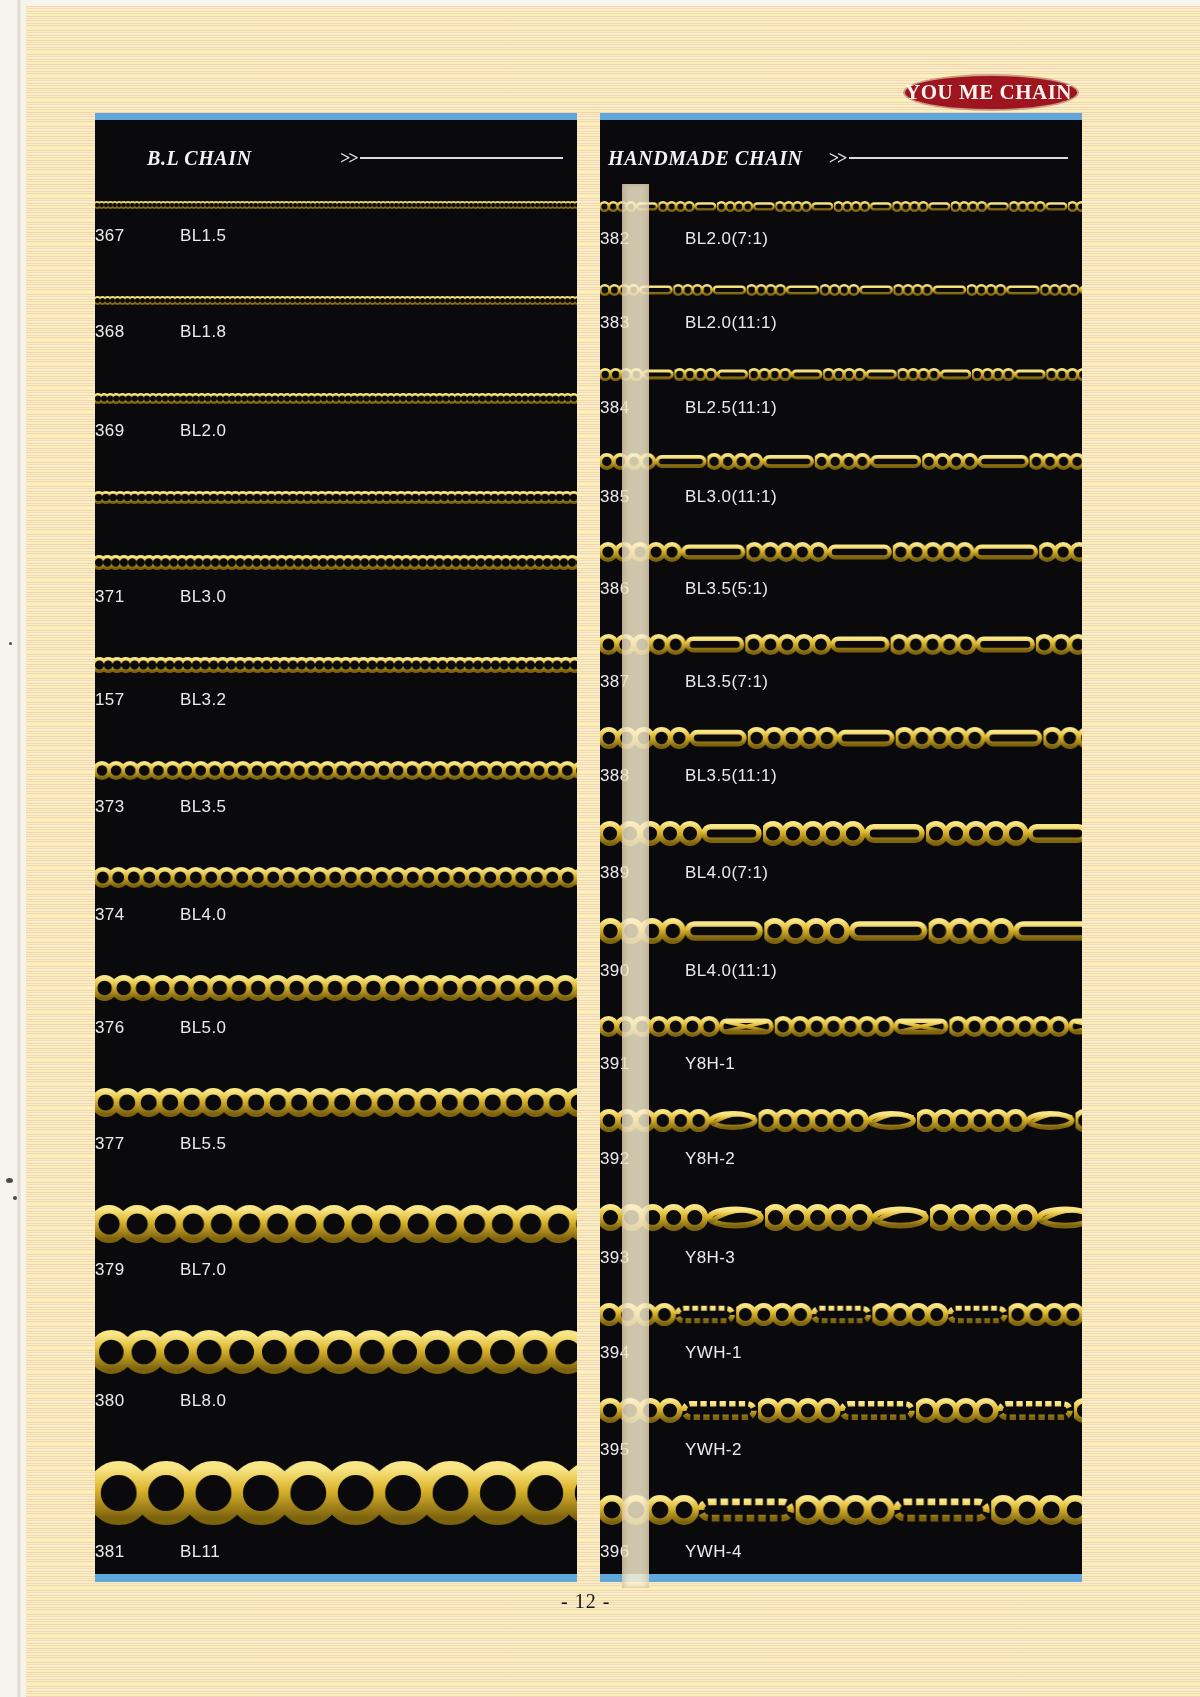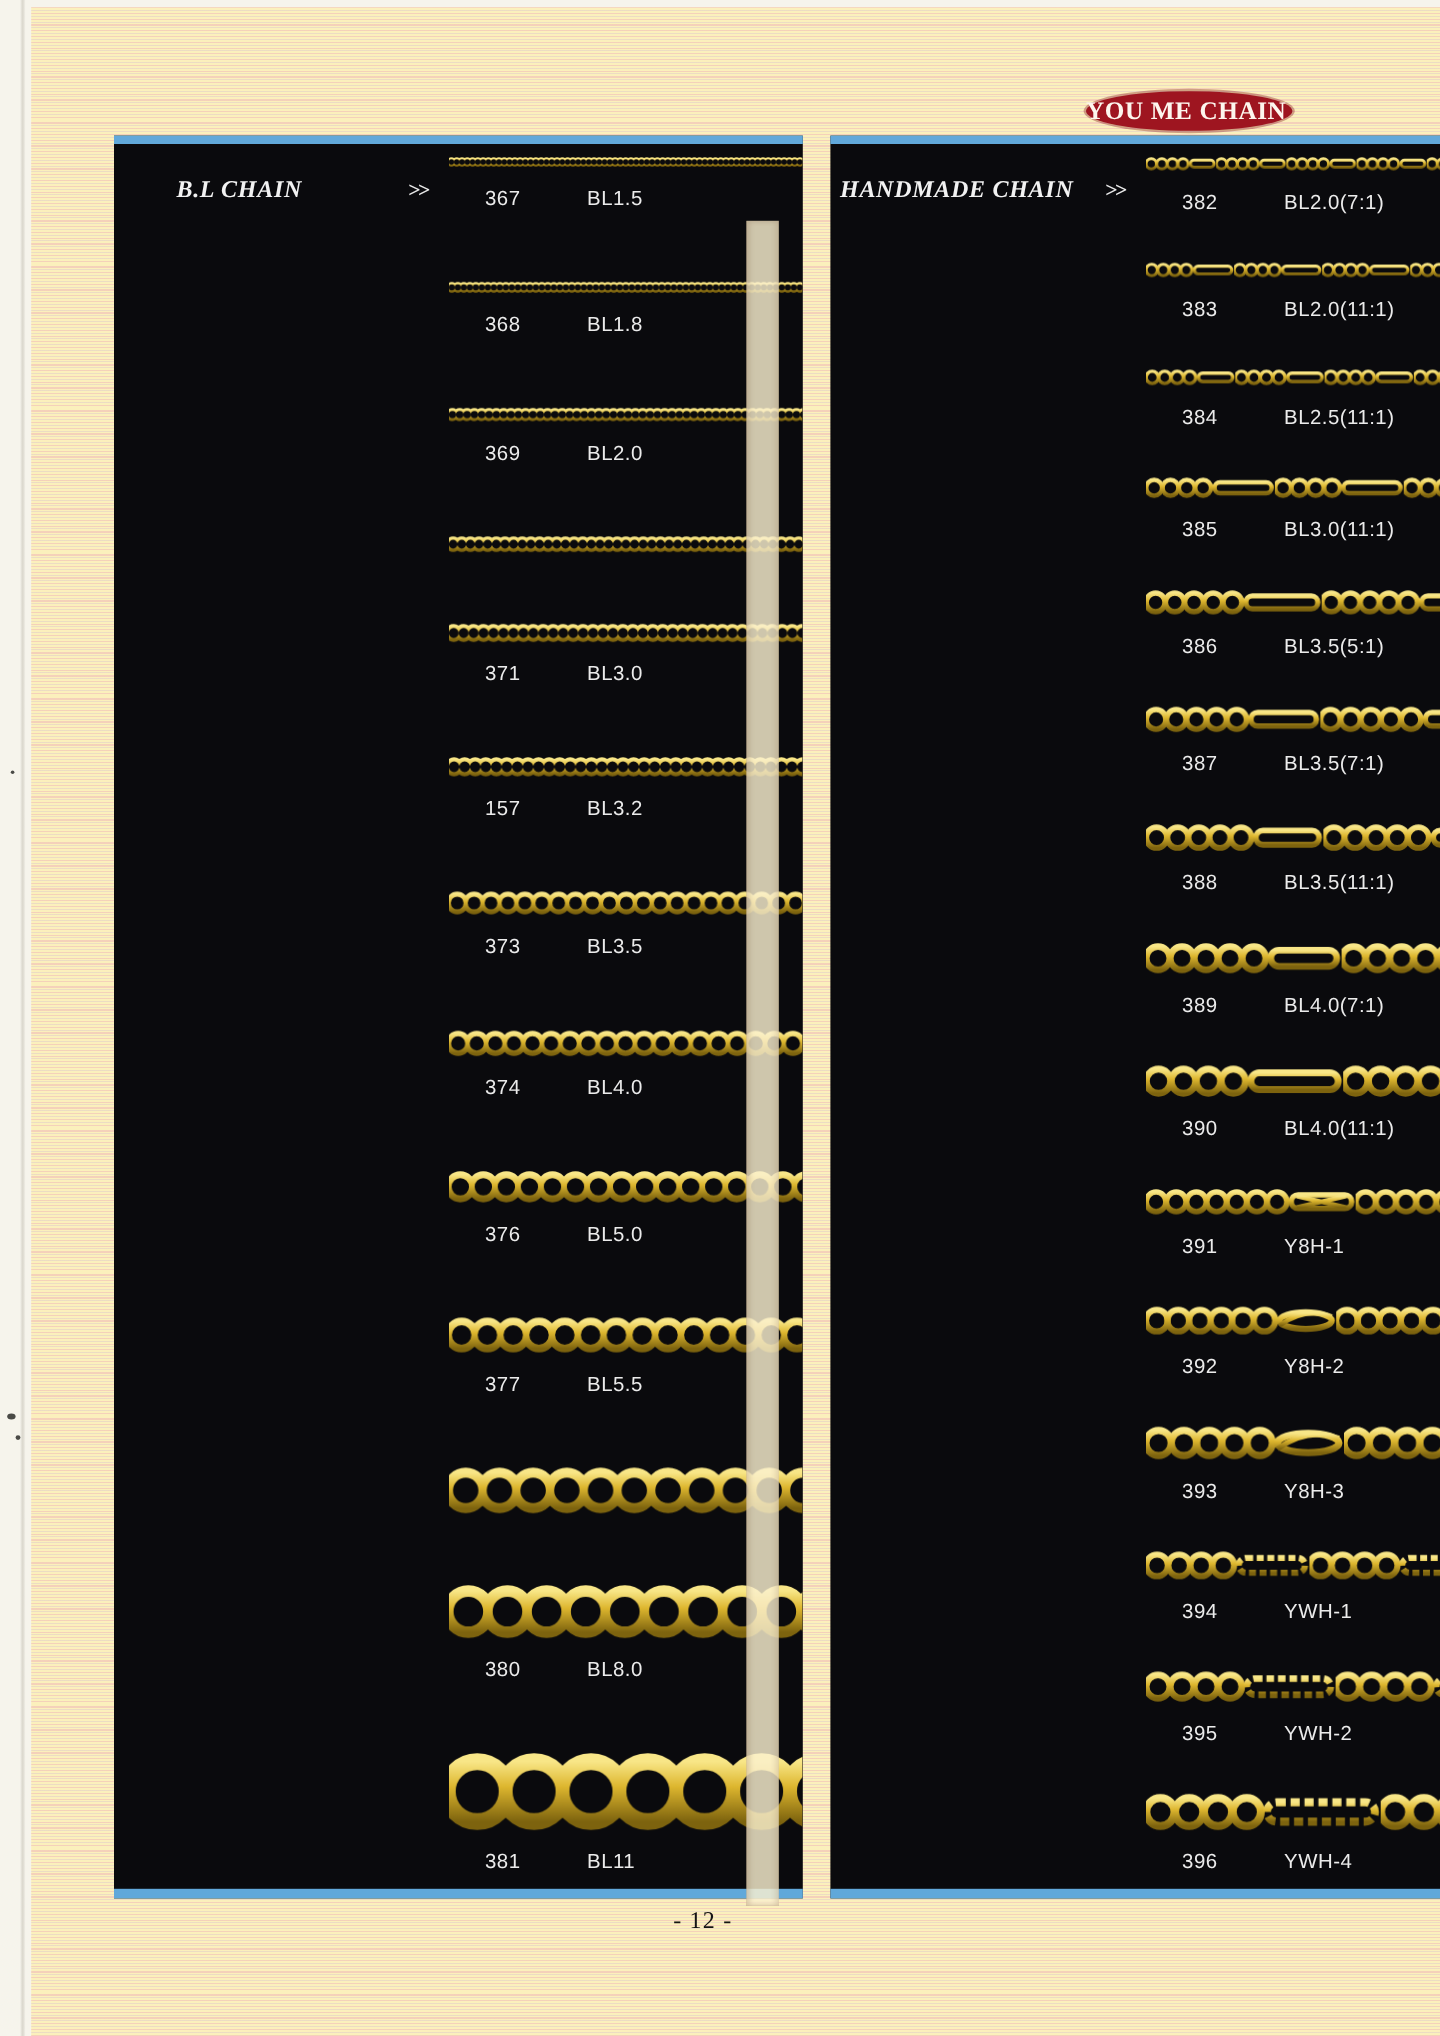--- a/index.html
+++ b/index.html
@@ -33,42 +33,42 @@
     position:absolute;left:879px;top:70px;width:172px;height:33px;
     background:#9e1520;border-radius:50%;
     display:flex;align-items:center;justify-content:flex-start;
     color:#fdf6ee;font-family:"Liberation Serif",serif;
     font-size:21px;font-weight:600;letter-spacing:.5px;white-space:nowrap;
     box-shadow:0 0 0 2px rgba(130,12,24,.35);
   }
 
   .panels{position:absolute;left:69px;top:107px;display:flex;gap:23px;z-index:1}
   .panel{
-    width:574px;height:1469px;box-sizing:border-box;
+    width:482px;height:1469px;box-sizing:border-box;
     background:#0a0a0d;
     border-top:7px solid #61a8da;border-bottom:8px solid #61a8da;
-    display:flex;flex-direction:row;
+    display:flex;flex-direction:column;
   }
   .panel-header{display:flex;align-items:center;height:64px;flex:none;
     padding:6px 10px 0 52px;}
   .panel.right .panel-header{padding-left:8px}
   .panel-title{
     margin:0;color:#f2f2f2;font-family:"Liberation Serif",serif;
     font-style:italic;font-weight:bold;font-size:20px;letter-spacing:.6px;white-space:nowrap;
   }
   .arrow{color:#eaeaea;font-family:"Liberation Serif",serif;font-style:italic;font-weight:bold;
     font-size:18px;letter-spacing:-2px;margin-left:88px;padding-right:4px}
   .panel.right .arrow{margin-left:26px}
   .rule{flex:1;height:2px;background:#dcdcdc;margin-right:4px}
 
   .rows{flex:1;display:flex;flex-direction:column;justify-content:space-between;
     padding:10px 0 12px}
   .chain{width:100%;line-height:0;overflow:hidden}
   .chain svg{display:block}
-  .cap{display:flex;align-items:center;padding-left:30px;margin-top:16px;
+  .cap{display:flex;align-items:center;margin-top:16px;
     color:#ebebeb;font-size:17px;letter-spacing:.4px}
   .code{width:85px;flex:none}
 
   
   .artifact{
     position:absolute;left:596px;top:178px;width:27px;height:1404px;z-index:2;
     background:rgba(250,240,208,.82);
     box-shadow:inset 3px 0 4px rgba(150,120,90,.28), inset -3px 0 4px rgba(150,120,90,.22);
   }
 
@@ -327,20 +327,24 @@
                     <stop offset="0.42" stop-color="#ddb62e"></stop>
                     <stop offset="1" stop-color="#7d630e"></stop>
                   </linearGradient>
                   <pattern id="p13" width="28.1" height="40" patternUnits="userSpaceOnUse">
                     <circle cx="14.1" cy="20" r="14.8" fill="none" stroke="url(#g13)" stroke-width="8.4"></circle>
                   </pattern>
                 </defs>
                 <rect x="0" y="0" width="100%" height="40" fill="url(#p13)"></rect>
               </svg>
             </div>
+    <div class="cap">
+      <span class="code">379</span>
+      <span class="model">BL7.0</span>
+    </div>
   </div>
 
   <div class="row">
     <div class="chain">
               <svg xmlns="http://www.w3.org/2000/svg" width="100%" height="46">
                 <defs>
                   <linearGradient id="g14" x1="0" y1="0" x2="0" y2="1">
                     <stop offset="0" stop-color="#f8e687"></stop>
                     <stop offset="0.42" stop-color="#ddb62e"></stop>
                     <stop offset="1" stop-color="#7d630e"></stop>

